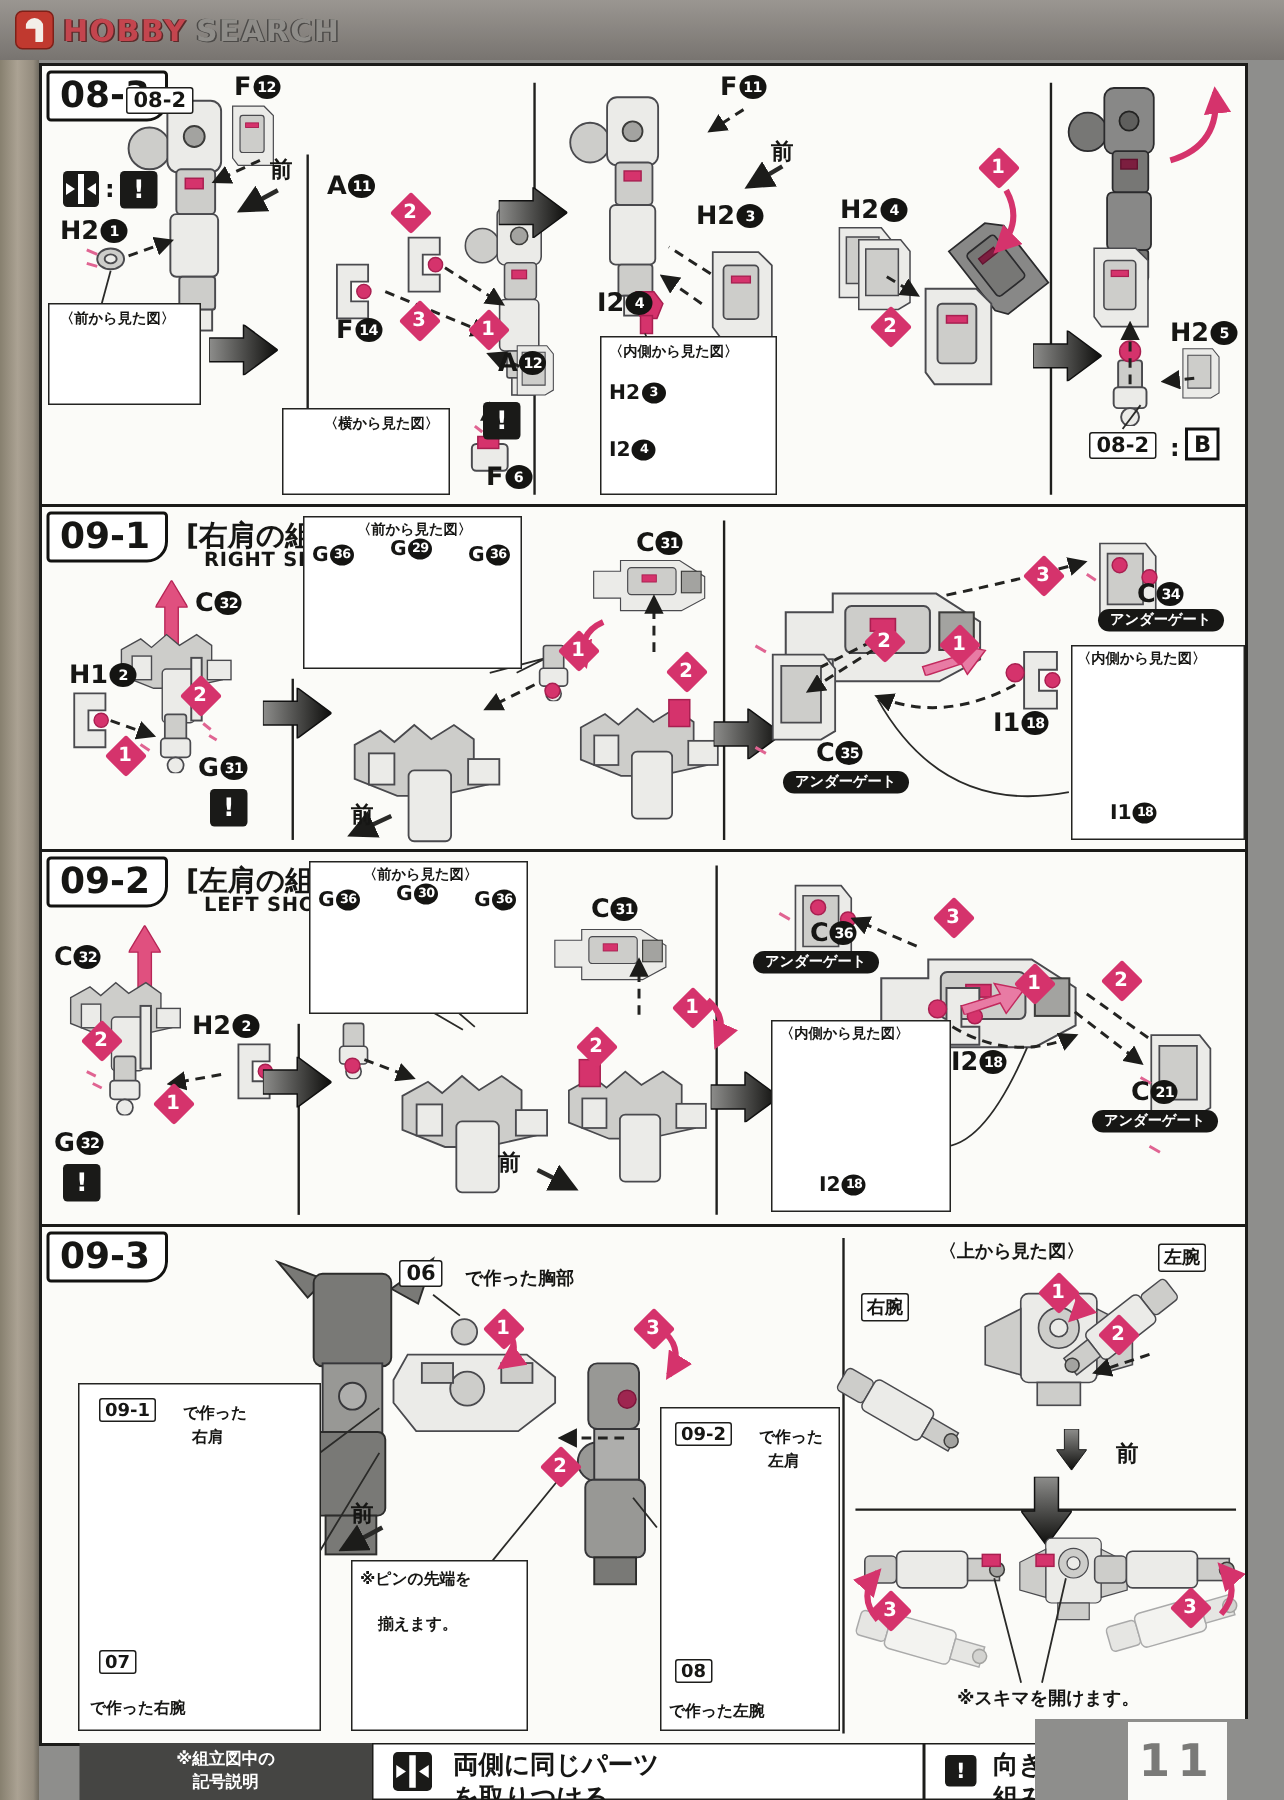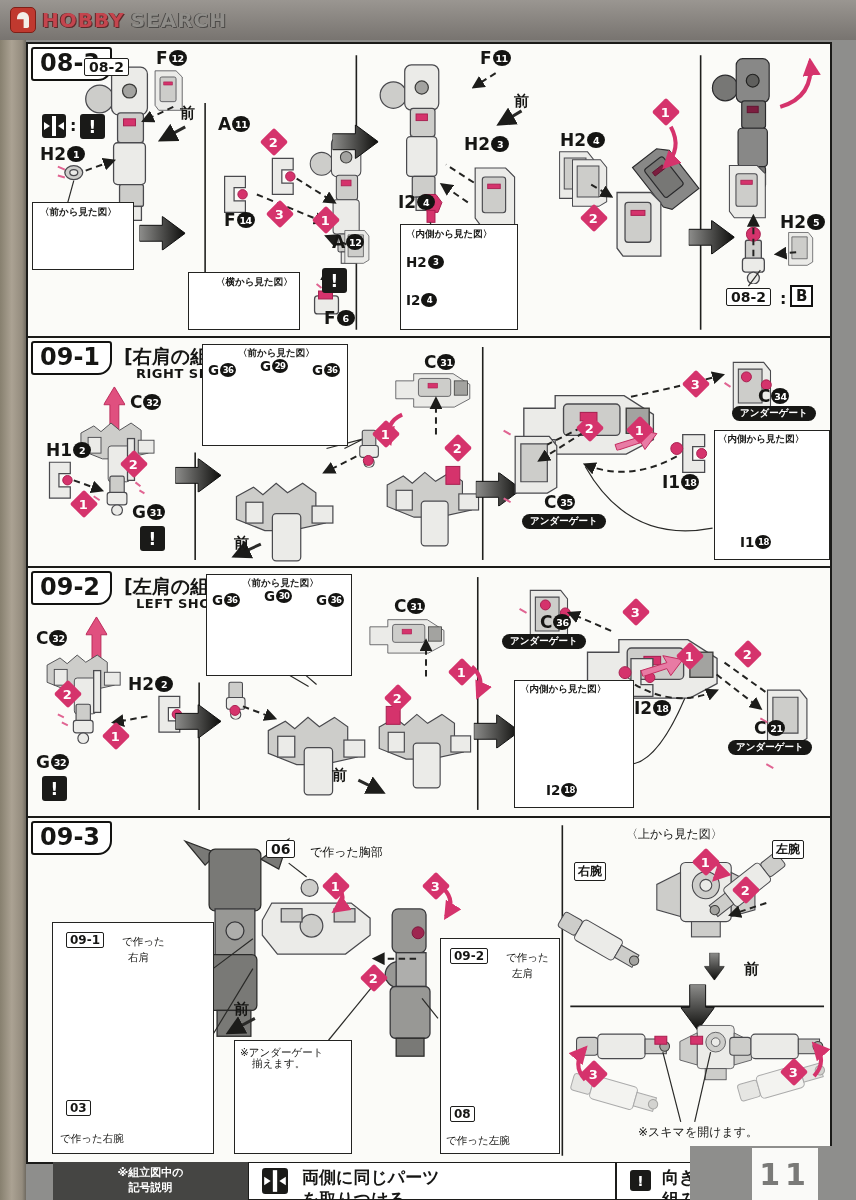--- a/index.html
+++ b/index.html
@@ -38,21 +38,21 @@
       font-size:14px;padding:0 4px;border-radius:2px;white-space:nowrap}
   .co.sm{font-size:12px;padding:0 3px}
   .vb{position:absolute;border:1.6px solid #232321;background:#fff;box-sizing:border-box}
   .vbt{position:absolute;font-size:9.5px;font-weight:700;white-space:nowrap}
   .ug{position:absolute;background:#171715;color:#fff;font-size:9.5px;font-weight:700;
       border-radius:9px;padding:1px 8px;white-space:nowrap}
   .warn{position:absolute;width:25px;height:25px;background:#1a1a18;color:#fff;border-radius:3px;
       display:flex;align-items:center;justify-content:center;font-weight:800;font-size:17px}
   .warn.sm{width:21px;height:21px;font-size:14px}
   .dir{position:absolute;font-weight:800;font-size:15px}
-  .note{position:absolute;font-size:12px;font-weight:400;white-space:nowrap}
+  .note{position:absolute;font-size:12px;font-weight:700;white-space:nowrap}
   .note.xs{font-size:10.5px}
   .colon{position:absolute;font-weight:800;font-size:16px}
   .bbox{position:absolute;border:2.2px solid #111;font-weight:800;font-size:15px;padding:0 4px;background:#fff}
   .obox{position:absolute;border:1.7px solid #242422;background:#fff;box-sizing:border-box}
   .pairsym{position:absolute}
   .lgA{position:absolute;background:#454543;color:#fff;display:flex;flex-direction:column;
       align-items:center;justify-content:center;font-size:11px;font-weight:700;line-height:1.35}
   .lgB{position:absolute;background:#fff;border:1.8px solid #1c1c1a;box-sizing:border-box}
   .lgT{position:absolute;font-size:17px;font-weight:700;line-height:1.3;white-space:nowrap}
   .pagenum{position:absolute;left:752px;top:1148px;width:66px;height:52px;background:#fafaf8;
@@ -683,34 +683,34 @@
       <span>2</span>
     </div>
   <div class="dia" style="left:398px;top:58px">
       <span>3</span>
     </div>
   <div class="dir" style="left:206px;top:182px">前</div>
   <div class="obox" style="left:24px;top:104px;width:162px;height:232px"></div>
   <div class="co sm" style="left:38px;top:114px">09-1</div>
   <div class="note xs" style="left:94px;top:117px">で作った</div>
   <div class="note xs" style="left:100px;top:133px">右肩</div>
-  <div class="co sm" style="left:38px;top:282px">03</div>
+  <div class="co sm" style="left:38px;top:282px">07</div>
   <div class="note xs" style="left:32px;top:314px">で作った右腕</div>
   <div class="vb" style="left:206px;top:222px;width:118px;height:114px"></div>
-  <div class="note xs" style="left:212px;top:228px">※アンダーゲート</div>
-  <div class="note xs" style="left:224px;top:239px">揃えます。</div>
+  <div class="note xs" style="left:212px;top:228px">※ピンの先端を</div>
+  <div class="note xs" style="left:224px;top:258px">揃えます。</div>
   <div class="obox" style="left:412px;top:120px;width:120px;height:216px"></div>
   <div class="co sm" style="left:422px;top:130px">09-2</div>
   <div class="note xs" style="left:478px;top:133px">で作った</div>
   <div class="note xs" style="left:484px;top:149px">左肩</div>
   <div class="co sm" style="left:422px;top:288px">08</div>
   <div class="note xs" style="left:418px;top:316px">で作った左腕</div>
   <div class="note" style="left:598px;top:8px">〈上から見た図〉</div>
   <div class="co sm" style="left:546px;top:44px">右腕</div>
-  <div class="co sm" style="left:744px;top:22px">左腕</div>
+  <div class="co sm" style="left:744px;top:11px">左腕</div>
   <div class="dia" style="left:668px;top:34px">
       <span>1</span>
     </div>
   <div class="dia" style="left:708px;top:62px">
       <span>2</span>
     </div>
   <div class="dir" style="left:716px;top:142px">前</div>
   <div class="dia" style="left:556px;top:246px">
       <span>3</span>
     </div>

